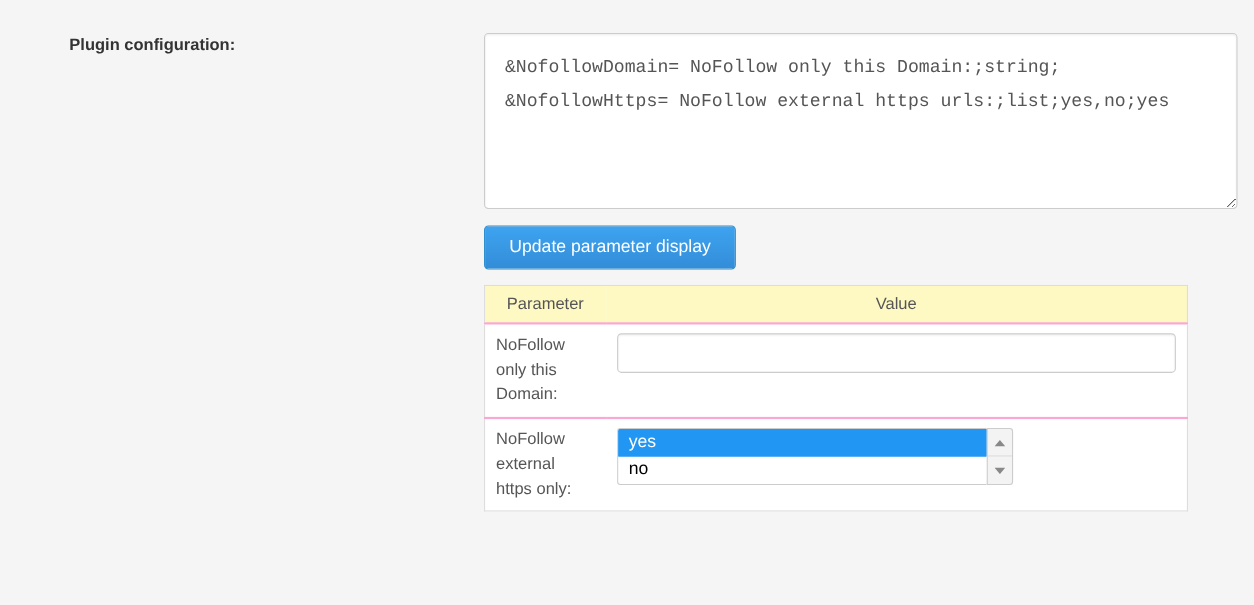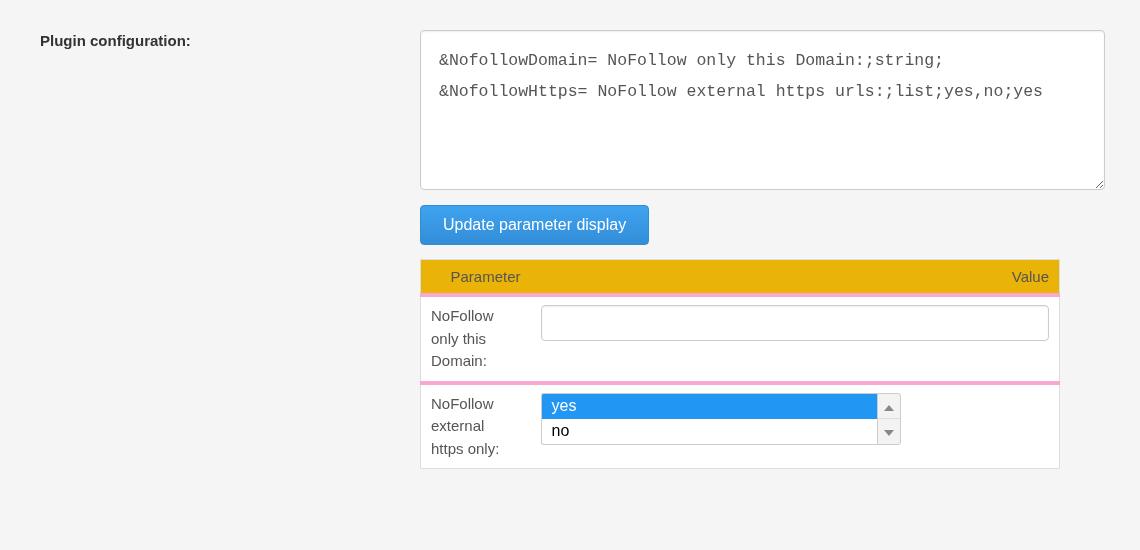--- a/index.html
+++ b/index.html
@@ -12,20 +12,21 @@
     background: #f5f5f5;
     font-size: 14px;
     color: #333;
     width: 1140px;
     height: 550px;
     padding-top: 30px;
   }
   .form-row {
     display: flex;
     align-items: flex-start;
+    padding-left: 23px;
   }
   .label-col {
     width: 420px;
     padding-left: 40px;
     padding-top: 2px;
     font-weight: bold;
     font-size: 15px;
     color: #333;
   }
   .field-col {
@@ -62,33 +63,33 @@
     font-family: inherit;
   }
   .param-table {
     margin-top: 14px;
     border-collapse: collapse;
     width: 640px;
     background: #fff;
     border: 1px solid #ddd;
   }
   .param-table thead th {
-    background: #eab308;
-    text-align: right;
+    background: #fef9c3;
+    text-align: center;
     font-weight: normal;
     color: #555;
     font-size: 15px;
     padding: 8px 10px;
     border-bottom: 1px solid #ddd;
   }
   .param-table thead th:first-child {
     width: 110px;
   }
   .param-table tbody td {
-    border-top: 4px solid #f9a8d4;
+    border-top: 2px solid #f9a8d4;
     padding: 8px 10px;
     vertical-align: top;
     color: #555;
     font-size: 15px;
     line-height: 1.5;
   }
   .param-table tbody td:first-child {
     width: 110px;
   }
   .text-input {

